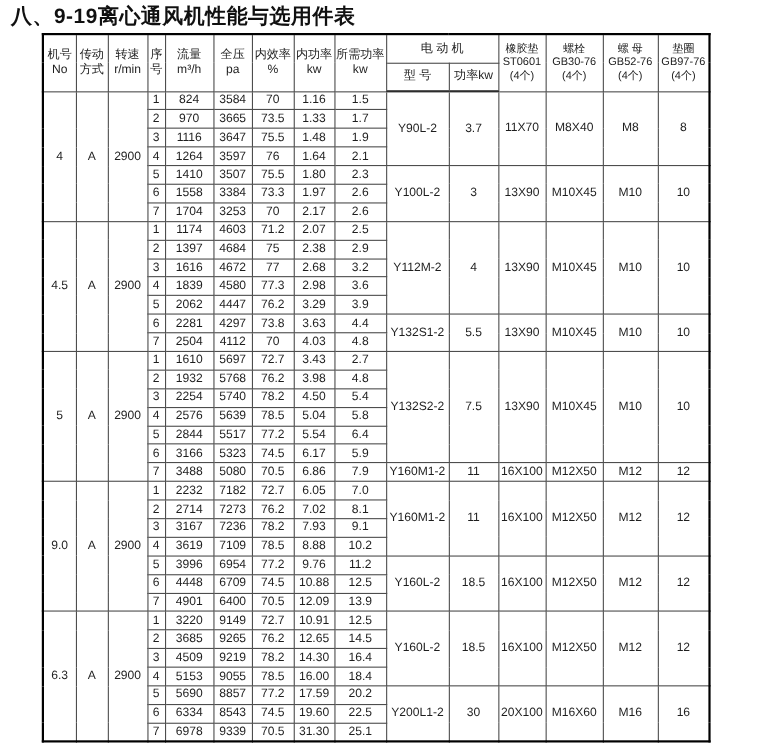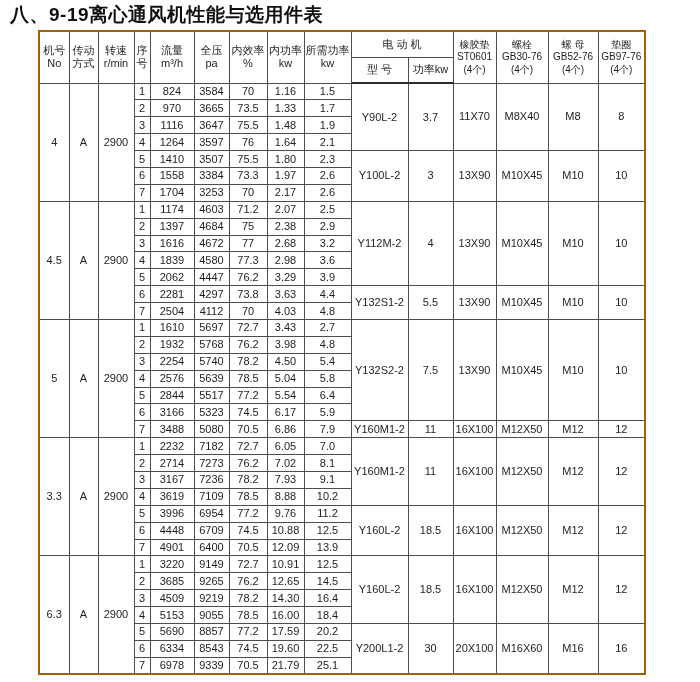--- a/index.html
+++ b/index.html
@@ -15,21 +15,21 @@
   .title {
     position: absolute; top: 2px; left: 10px;
     margin: 0;
     font-size: 19px; font-weight: 700; color: #101010;
     letter-spacing: 0.5px;
     white-space: nowrap;
   }
   table.fan-table {
     position: absolute; top: 30px; left: 38px;
     border-collapse: collapse; table-layout: fixed;
-    border: 2px solid #a16207;
+    border: 2px solid #000000;
     padding-left: 45px;
   }
   th, td {
     border: 1px solid #4d4d4d;
     text-align: center; vertical-align: middle;
     padding: 0;
     color: #1e1e1e;
     white-space: pre-line;
     overflow: hidden;
   }
@@ -310,21 +310,21 @@
           <td>6.86</td>
           <td>7.9</td>
           <td rowspan="1">Y160M1-2</td>
           <td rowspan="1">11</td>
           <td rowspan="1">16X100</td>
           <td rowspan="1">M12X50</td>
           <td rowspan="1">M12</td>
           <td rowspan="1">12</td>
         </tr>
         <tr class="block-start" style="height: 16.9px;">
-          <td rowspan="7">3.3</td>
+          <td rowspan="7">9.0</td>
           <td rowspan="7">A</td>
           <td rowspan="7">2900</td>
           <td>1</td>
           <td>2232</td>
           <td>7182</td>
           <td>72.7</td>
           <td>6.05</td>
           <td>7.0</td>
           <td rowspan="4">Y160M1-2</td>
           <td rowspan="4">11</td>
@@ -448,18 +448,18 @@
           <td>8543</td>
           <td>74.5</td>
           <td>19.60</td>
           <td>22.5</td>
         </tr>
         <tr style="height: 16.9px;">
           <td>7</td>
           <td>6978</td>
           <td>9339</td>
           <td>70.5</td>
-          <td>21.79</td>
+          <td>31.30</td>
           <td>25.1</td>
         </tr>
       </tbody>
   </table>
 </div>
 
 </body></html>

